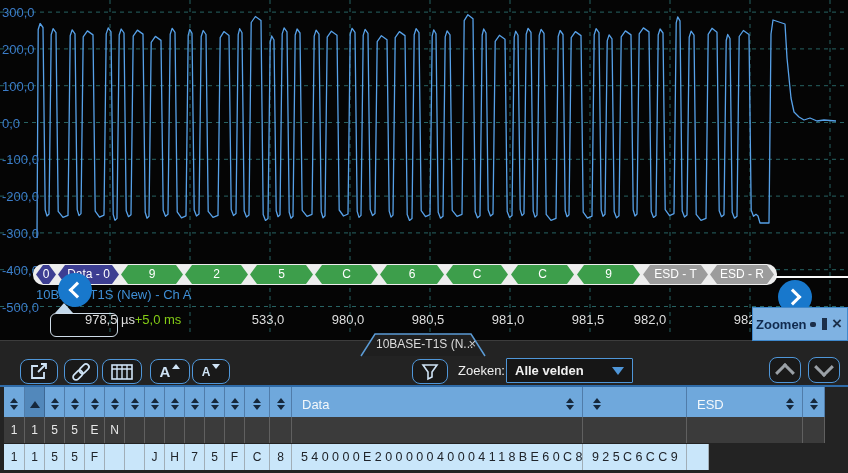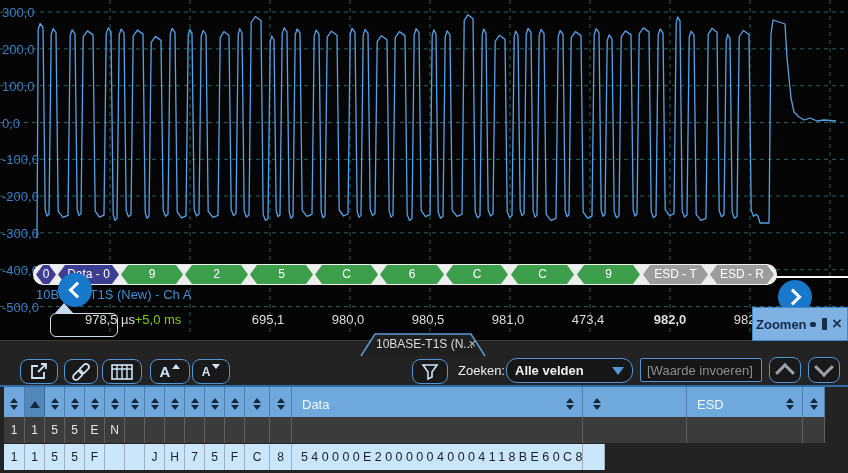--- a/index.html
+++ b/index.html
@@ -49,21 +49,21 @@
   .row{position:absolute;left:4px;height:26px;display:flex;}
   .cell{box-sizing:border-box;height:26px;border-right:1px solid rgba(128,128,128,.55);overflow:hidden;
         display:flex;align-items:center;justify-content:center;font-size:12px;white-space:nowrap;}
   .cell.lefty{justify-content:flex-start;padding-left:9px;}
   .cell.hex{letter-spacing:3.4px;font-size:12.5px;}
   .row.dark .cell{background:#3b3b3b;color:#e8e8e8;}
   .row.sel .cell{background:#c9e6fa;color:#20242a;}
   
   .zoeklab{position:absolute;left:458px;top:22px;font-size:13px;color:#efefef;}
   .drop{position:absolute;left:506px;top:17px;width:127px;height:25px;box-sizing:border-box;border:1.5px solid #4f96d8;
-        border-radius:11px;background:#161616;display:flex;align-items:center;padding:0 8px;color:#f0f0f0;font-size:13px;font-weight:bold;}
+        border-radius:1px;background:#161616;display:flex;align-items:center;padding:0 8px;color:#f0f0f0;font-size:13px;font-weight:bold;}
   .drop .caret{margin-left:auto;width:0;height:0;border-left:6px solid transparent;border-right:6px solid transparent;border-top:8px solid #4f96d8;}
   .valinput{position:absolute;left:640px;top:17px;width:122px;height:24px;box-sizing:border-box;border:1px solid #4f96d8;
         border-radius:2px;background:#161616;color:#bbb;font-size:13px;padding:0 6px;font-family:"Liberation Sans",sans-serif;}
   .valinput::placeholder{color:#8a8f94;}
   .navsm{position:absolute;top:16px;width:32px;height:26px;box-sizing:border-box;border:1.5px solid #4f96d8;border-radius:8px;
         background:#191919;display:flex;align-items:center;justify-content:center;}
   .chg{width:11px;height:11px;border-left:3.5px solid #9aa0a6;border-top:3.5px solid #9aa0a6;}
   .chg.up{transform:rotate(45deg) translate(2px,2px);}
   .chg.down{transform:rotate(225deg) translate(2px,2px);}
   svg{display:block;}
@@ -104,26 +104,26 @@
         <div class="ylab" style="top: 122.5px;">0,0</div>
         <div class="ylab" style="top: 159.3px;">-100,0</div>
         <div class="ylab" style="top: 196.1px;">-200,0</div>
         <div class="ylab" style="top: 232.9px;">-300,0</div>
         <div class="ylab" style="top: 269.7px;">-400,0</div>
         <div class="ylab" style="top: 306.5px;">-500,0</div>
       </div>
     <div id="xlabels">
         <div class="xlab" style="left: 110px;">978,5 µs</div>
         <div class="xlab accent" style="left: 158px;">+5,0 ms</div>
-        <div class="xlab" style="left: 268px;">695,1</div>
+        <div class="xlab" style="left: 268px;">533,0</div>
         <div class="xlab" style="left: 348px;">980,0</div>
         <div class="xlab" style="left: 428px;">980,5</div>
         <div class="xlab" style="left: 508px;">981,0</div>
-        <div class="xlab" style="left: 588px;">473,4</div>
-        <div class="xlab" style="left: 670px; font-weight: bold;">982,0</div>
+        <div class="xlab" style="left: 588px;">981,5</div>
+        <div class="xlab" style="left: 650px;">982,0</div>
         <div class="xlab" style="left: 750px;">982,5</div>
       </div>
 
     <div class="track" id="decoder-track">
         <div class="seg" style="left: 3px; width: 20px; background: rgb(61, 62, 146);">0</div>
         <div class="seg" style="left: 25px; width: 61px; background: rgb(61, 62, 146);">Data - 0</div>
         <div class="seg" style="left: 88px; width: 62px; background: rgb(61, 158, 75);">9</div>
         <div class="seg" style="left: 152px; width: 63px; background: rgb(61, 158, 75);">2</div>
         <div class="seg" style="left: 217px; width: 63px; background: rgb(61, 158, 75);">5</div>
         <div class="seg" style="left: 282px; width: 63px; background: rgb(61, 158, 75);">C</div>
@@ -197,21 +197,20 @@
     <div class="tbtn" style="left:412px;width:36px;">
       <svg width="20" height="19">
         <path d="M3,3 H17 L12,10 V15 L8,17 V10 Z" fill="none" stroke="#cfe3f5" stroke-width="1.6"></path>
       </svg>
     </div>
     <span class="zoeklab">Zoeken:</span>
     <div class="drop">
       <span>Alle velden</span>
       <span class="caret"></span>
     </div>
-    <input class="valinput" type="text" placeholder="[Waarde invoeren]" style="">
     <div class="navsm" style="left:769px;">
       <div class="chg up"></div>
     </div>
     <div class="navsm" style="left:808px;">
       <div class="chg down"></div>
     </div>
 
     <div class="blueline"></div>
 
     <div class="hdr" id="table-header">
@@ -355,17 +354,18 @@
           <div class="cell" style="width: 20px;"></div>
           <div class="cell" style="width: 20px;"></div>
           <div class="cell" style="width: 20px;">J</div>
           <div class="cell" style="width: 20px;">H</div>
           <div class="cell" style="width: 20px;">7</div>
           <div class="cell" style="width: 20px;">5</div>
           <div class="cell" style="width: 20px;">F</div>
           <div class="cell" style="width: 25px;">C</div>
           <div class="cell" style="width: 22px;">8</div>
           <div class="cell hex lefty" style="width: 291px;">540000E20000040004118BE60C8A</div>
+          <div class="cell hex lefty" style="width: 104px;">925C6CC9</div>
           <div class="cell" style="width: 22px;"></div>
         </div>
       </div>
   </div>
 </div>
 
 </body></html>

